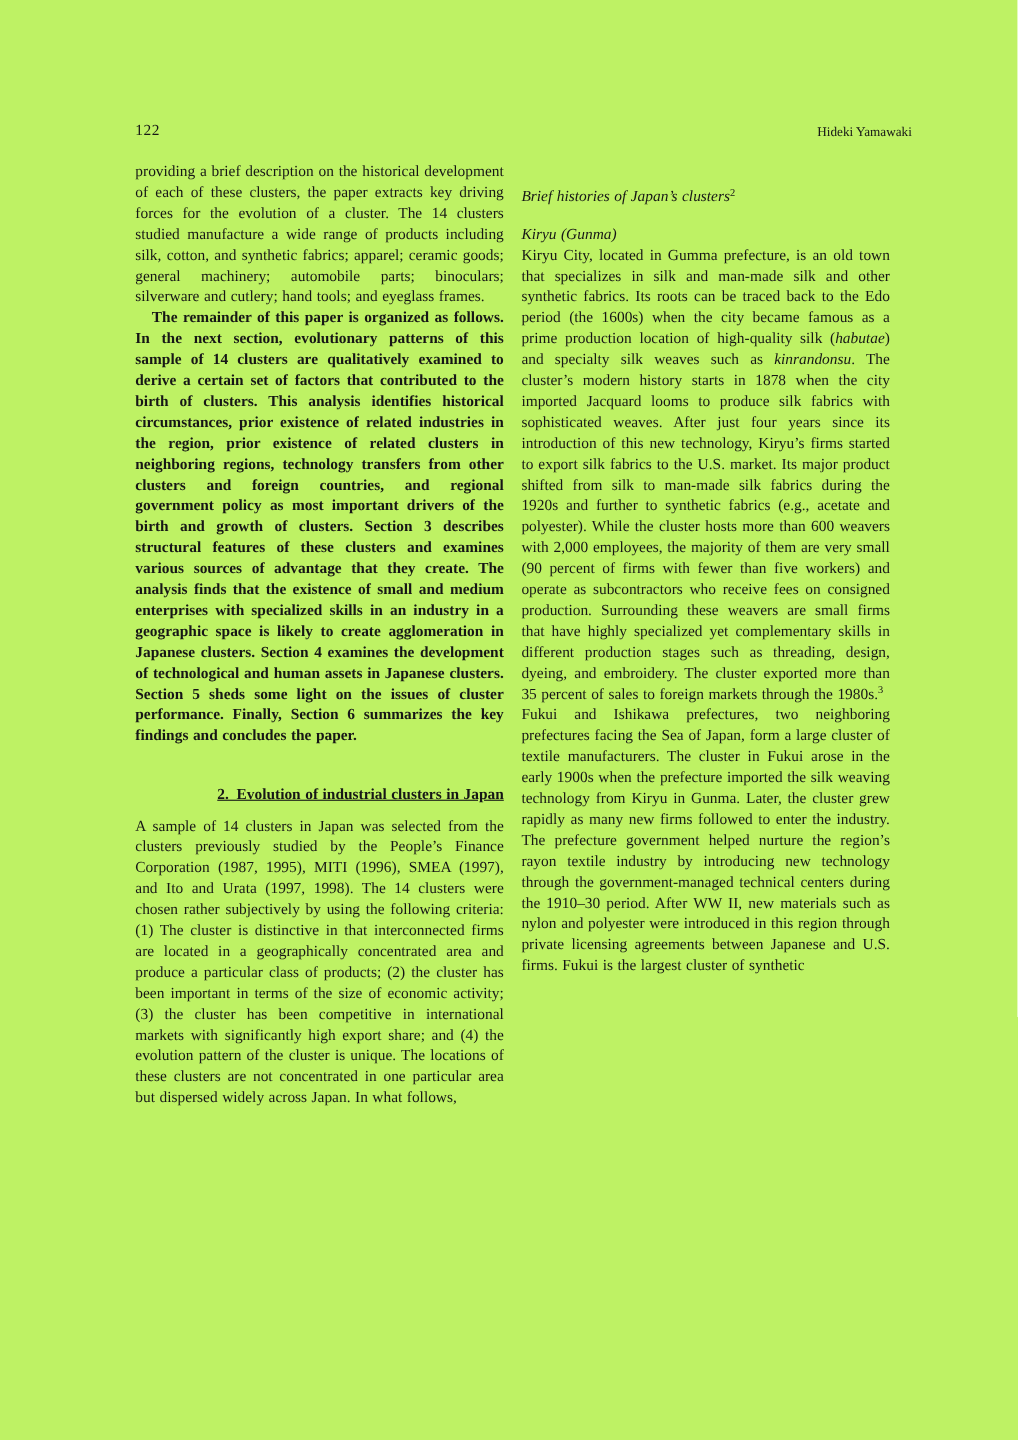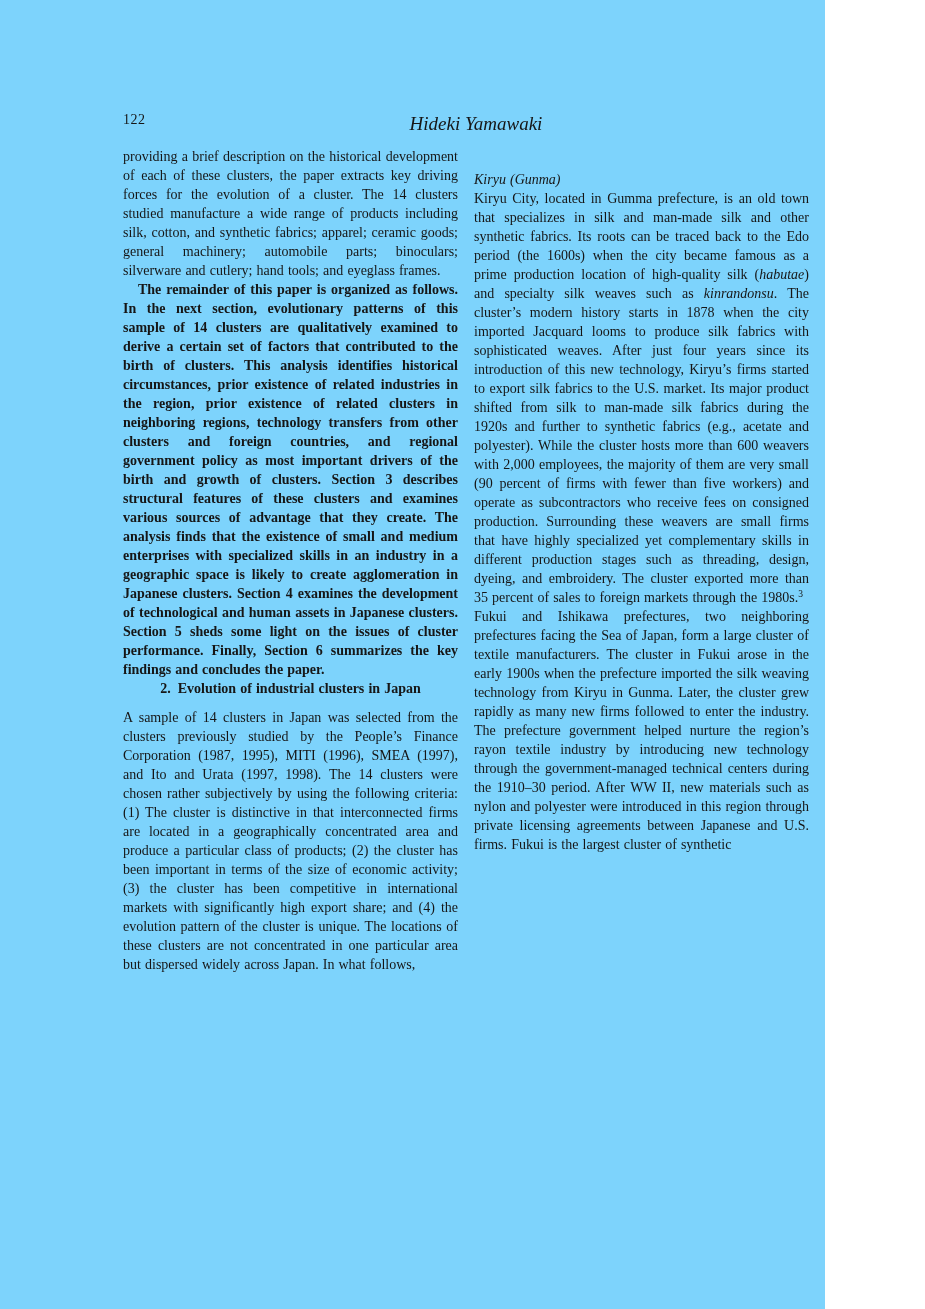--- a/index.html
+++ b/index.html
@@ -1,20 +1,20 @@
 <!DOCTYPE html>
 <html><head>
 <meta charset="utf-8">
 <style>
   html, body { margin: 0; padding: 0; background: #ffffff; }
   .page {
     position: relative;
-    width: 825px;
+    width: 925px;
     height: 1309px;
-    background: #7dd3fc;
+    background: #bef264;
     color: #161616;
     font-family: "Liberation Serif", "DejaVu Serif", serif;
     overflow: hidden;
   }
   .header {
     position: absolute;
     top: 112px;
     left: 123px;
     width: 706px;
     height: 20px;
@@ -24,45 +24,46 @@
     position: absolute;
     left: 0;
     top: 0;
     letter-spacing: 0.5px;
   }
   .runhead {
     position: absolute;
     left: 0;
     right: 0;
     top: 1px;
-    text-align: center;
-    font-style: italic;
-    font-size: 19px;
+    text-align: right;
+    font-size: 12px;
   }
   .columns {
     position: absolute;
     top: 147px;
     left: 123px;
     width: 706px;
     display: flex;
     gap: 16px;
   }
   .col {
     width: 335px;
     font-size: 14px;
     line-height: 19px;
     text-align: justify;
     word-spacing: 0.6px;
   }
   .block { margin: 0; }
   .block.indent { text-indent: 15px; font-weight: bold; }
   .block.section-heading {
     font-weight: bold;
-    text-align: center;
+    text-align: right;
+    margin-top: 34px;
     margin-bottom: 10px;
+    text-decoration: underline;
   }
   .block.subsection-heading {
     text-align: left;
     margin-top: 23px;
   }
   .block.subsection-heading + .block.subsection-heading {
     margin-top: 15px;
   }
   .it { font-style: italic; }
   .sup {
@@ -81,18 +82,19 @@
     <span class="runhead">Hideki Yamawaki</span>
   </div>
   <div class="columns">
     <div class="col">
         <div class="block paragraph"><span>providing a brief description on the historical development of each of these clusters, the paper extracts key driving forces for the evolution of a cluster. The 14 clusters studied manufacture a wide range of products including silk, cotton, and synthetic fabrics; apparel; ceramic goods; general machinery; automobile parts; binoculars; silverware and cutlery; hand tools; and eyeglass frames.</span></div>
         <div class="block paragraph indent"><span>The remainder of this paper is organized as follows. In the next section, evolutionary patterns of this sample of 14 clusters are qualitatively examined to derive a certain set of factors that contributed to the birth of clusters. This analysis identifies historical circumstances, prior existence of related industries in the region, prior existence of related clusters in neighboring regions, technology transfers from other clusters and foreign countries, and regional government policy as most important drivers of the birth and growth of clusters. Section 3 describes structural features of these clusters and examines various sources of advantage that they create. The analysis finds that the existence of small and medium enterprises with specialized skills in an industry in a geographic space is likely to create agglomeration in Japanese clusters. Section 4 examines the development of technological and human assets in Japanese clusters. Section 5 sheds some light on the issues of cluster performance. Finally, Section 6 summarizes the key findings and concludes the paper.</span></div>
         <div class="block section-heading"><span>2. Evolution of industrial clusters in Japan</span></div>
         <div class="block paragraph"><span>A sample of 14 clusters in Japan was selected from the clusters previously studied by the People’s Finance Corporation (1987, 1995), MITI (1996), SMEA (1997), and Ito and Urata (1997, 1998). The 14 clusters were chosen rather subjectively by using the following criteria: (1) The cluster is distinctive in that interconnected firms are located in a geographically concentrated area and produce a particular class of products; (2) the cluster has been important in terms of the size of economic activity; (3) the cluster has been competitive in international markets with significantly high export share; and (4) the evolution pattern of the cluster is unique. The locations of these clusters are not concentrated in one particular area but dispersed widely across Japan. In what follows,</span></div>
       </div>
     <div class="col">
+        <div class="block subsection-heading"><span class="it">Brief histories of Japan’s clusters</span><span class="sup">2</span></div>
         <div class="block subsection-heading"><span class="it">Kiryu (Gunma)</span></div>
         <div class="block paragraph"><span>Kiryu City, located in Gumma prefecture, is an old town that specializes in silk and man-made silk and other synthetic fabrics. Its roots can be traced back to the Edo period (the 1600s) when the city became famous as a prime production location of high-quality silk (</span><span class="it">habutae</span><span>) and specialty silk weaves such as </span><span class="it">kinrandonsu</span><span>. The cluster’s modern history starts in 1878 when the city imported Jacquard looms to produce silk fabrics with sophisticated weaves. After just four years since its introduction of this new technology, Kiryu’s firms started to export silk fabrics to the U.S. market. Its major product shifted from silk to man-made silk fabrics during the 1920s and further to synthetic fabrics (e.g., acetate and polyester). While the cluster hosts more than 600 weavers with 2,000 employees, the majority of them are very small (90 percent of firms with fewer than five workers) and operate as subcontractors who receive fees on consigned production. Surrounding these weavers are small firms that have highly specialized yet complementary skills in different production stages such as threading, design, dyeing, and embroidery. The cluster exported more than 35 percent of sales to foreign markets through the 1980s.</span><span class="sup">3</span></div>
         <div class="block paragraph"><span>Fukui and Ishikawa prefectures, two neighboring prefectures facing the Sea of Japan, form a large cluster of textile manufacturers. The cluster in Fukui arose in the early 1900s when the prefecture imported the silk weaving technology from Kiryu in Gunma. Later, the cluster grew rapidly as many new firms followed to enter the industry. The prefecture government helped nurture the region’s rayon textile industry by introducing new technology through the government-managed technical centers during the 1910–30 period. After WW II, new materials such as nylon and polyester were introduced in this region through private licensing agreements between Japanese and U.S. firms. Fukui is the largest cluster of synthetic</span></div>
       </div>
   </div>
 </div>
 
 </body></html>

